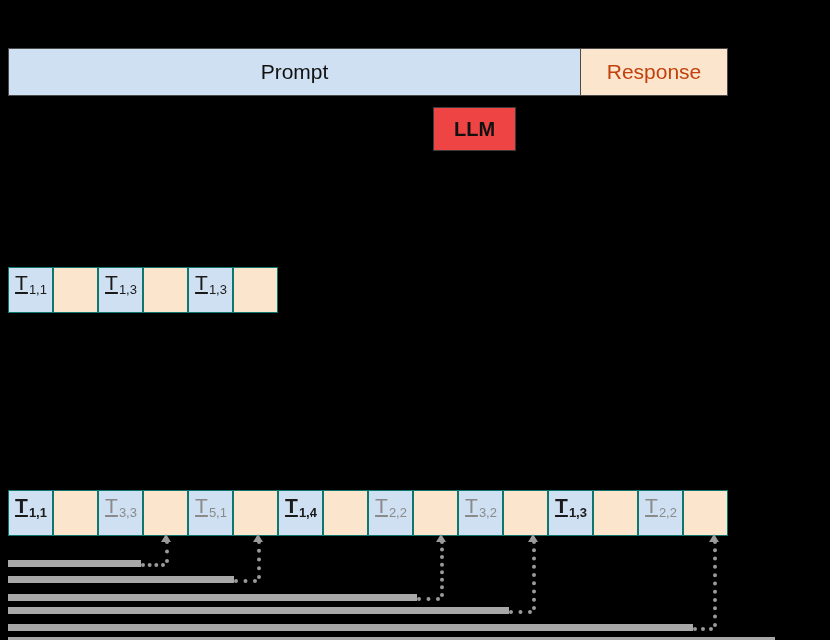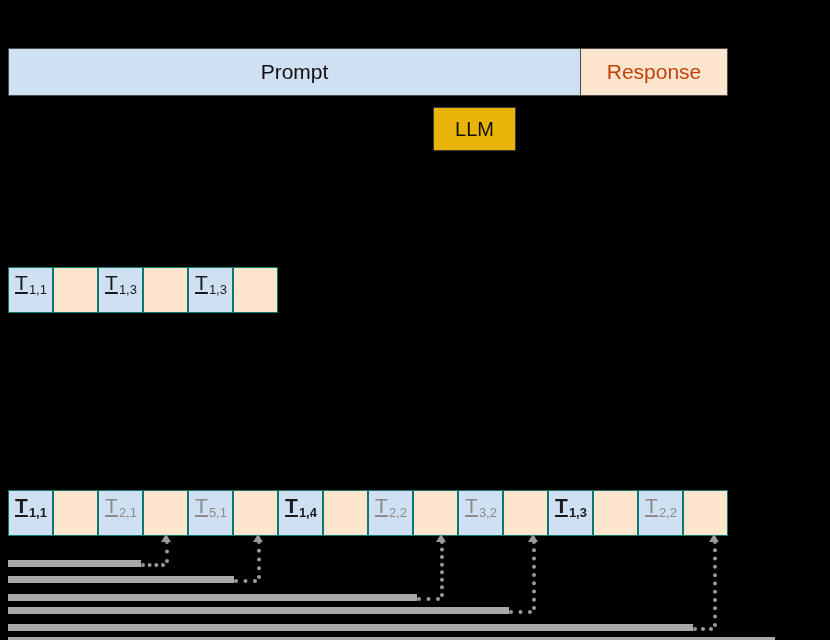--- a/index.html
+++ b/index.html
@@ -5,21 +5,21 @@
   html,body{margin:0;padding:0;background:#000;}
   body{width:830px;height:640px;position:relative;overflow:hidden;
        font-family:"Liberation Sans",sans-serif;}
   .stage{position:absolute;left:0;top:0;width:830px;height:640px;}
 
   
   .cell{position:absolute;box-sizing:border-box;border:1px solid #4a4a4a;
         display:flex;align-items:center;justify-content:center;}
   .blue{background:#cfe0f3;}
   .peach{background:#fce5cd;}
-  .white{background:#eab308;}
+  .white{background:#ef4444;font-weight:bold;}
 
   
   #prompt-bar{left:8px;top:48px;width:573px;height:48px;font-size:21px;color:#111;}
   #response-bar{left:580px;top:48px;width:148px;height:48px;font-size:21px;color:#c2410c;}
   #llm-box{left:433px;top:107px;width:83px;height:44px;font-size:20px;color:#111;
            border:1px solid #3a3a3a;}
 
   
   .trow{position:absolute;left:8px;}
   .tok{position:absolute;box-sizing:border-box;width:45px;height:46px;
@@ -75,21 +75,21 @@
       </div>
       <div class="tok peach dark" style="left: 225px; top: 0px;"></div>
     </div>
 
   <div class="trow" id="row-bot">
       <div class="tok blue dark bold" style="left: 0px; top: 0px;">
         <span class="lab">T<sub>1,1</sub></span>
       </div>
       <div class="tok peach dark" style="left: 45px; top: 0px;"></div>
       <div class="tok blue dim" style="left: 90px; top: 0px;">
-        <span class="lab">T<sub>2,1</sub></span>
+        <span class="lab">T<sub>3,3</sub></span>
       </div>
       <div class="tok peach dark" style="left: 135px; top: 0px;"></div>
       <div class="tok blue dim" style="left: 180px; top: 0px;">
         <span class="lab">T<sub>5,1</sub></span>
       </div>
       <div class="tok peach dark" style="left: 225px; top: 0px;"></div>
       <div class="tok blue dark bold" style="left: 270px; top: 0px;">
         <span class="lab">T<sub>1,4</sub></span>
       </div>
       <div class="tok peach dark" style="left: 315px; top: 0px;"></div>

